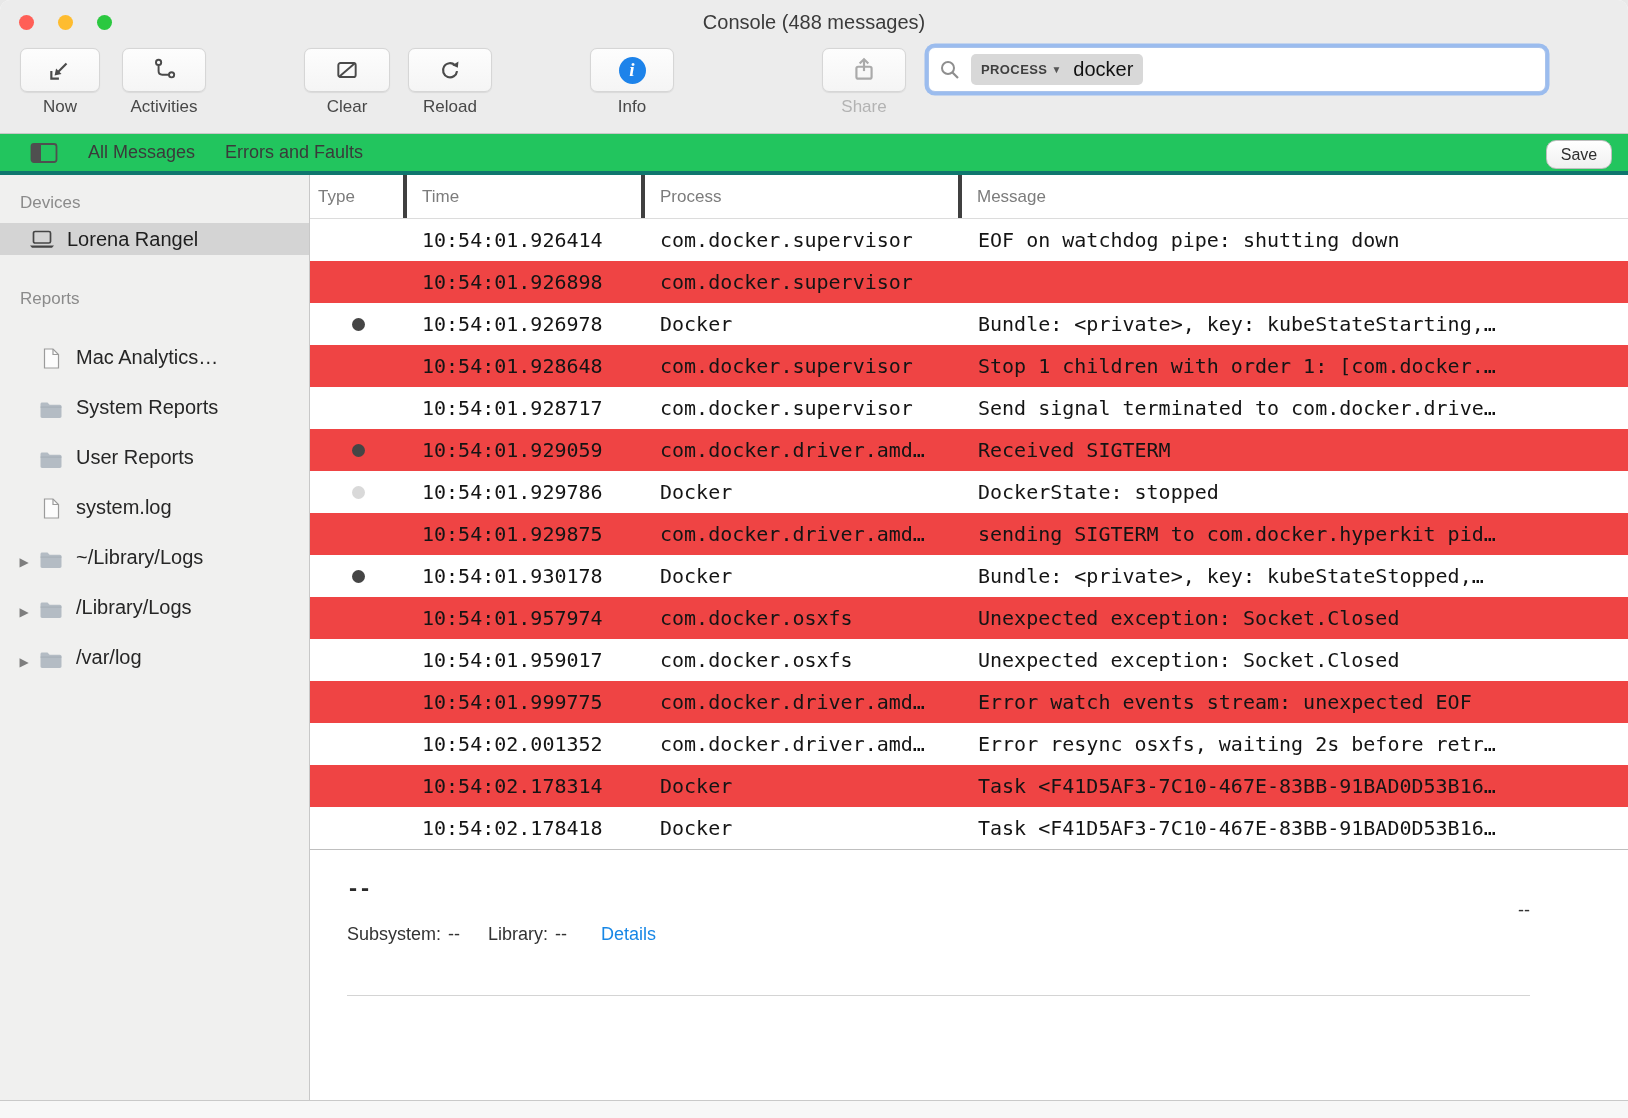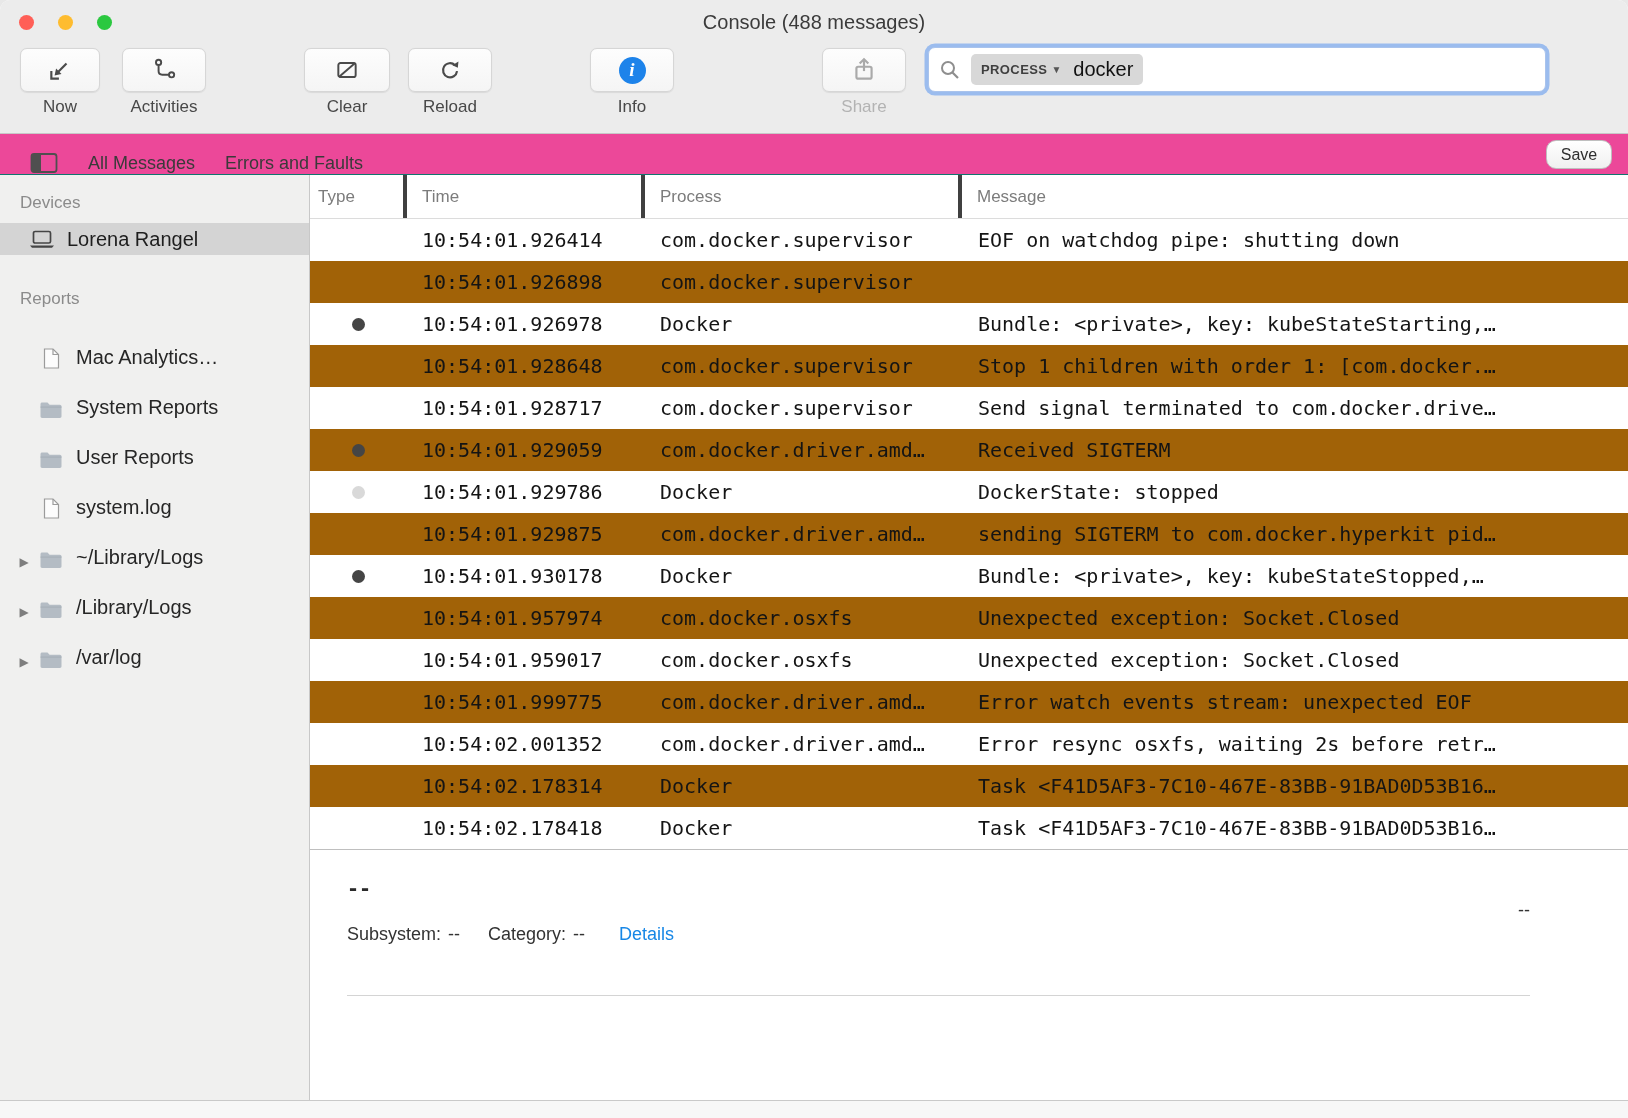--- a/index.html
+++ b/index.html
@@ -56,22 +56,22 @@
   .token {
     display:flex; align-items:center;
     background:#d8d8d8; border-radius:5px; padding:4px 10px; margin-left:10px;
   }
   .token-cat { font-size:13px; font-weight:600; color:#3f3f3f; letter-spacing:0.4px; }
   .token-chev { font-size:10px; color:#555; margin-left:4px; }
   .token-value { font-size:20px; color:#111; margin-left:12px; }
 
   
   .tabbar {
-    flex:0 0 41px; background:#ec4899; border-bottom:1px solid #0f766e;
-    display:flex; align-items:flex-end; position:relative;
+    flex:0 0 41px; background:#22c55e; border-bottom:4px solid #0f766e;
+    display:flex; align-items:center; position:relative;
   }
   .sb-toggle { margin-left:30px; display:flex; align-items:center; cursor:default; }
   .view-tab { font-size:18px; color:#3a3a3a; margin-left:30px; }
   .save-btn {
     position:absolute; right:16px; top:6px; width:66px; height:29px;
     background:linear-gradient(#ffffff,#f0f0f0);
     border:1px solid #bfbfbf; border-radius:10px;
     font-size:16px; color:#2e2e2e; font-family:inherit;
   }
 
@@ -101,21 +101,21 @@
   .hc.w-type { width:97px; padding-left:8px; }
   .hc.w-time { width:238px; }
   .hc.w-process { width:317px; }
   .hc.w-message { flex:1; border-right:none; }
 
   .rows-wrap { flex:0 0 631px; border-bottom:1px solid #bfbfbf; }
   .log-row {
     height:42px; display:flex; align-items:center;
     font-family:"DejaVu Sans Mono", monospace; font-size:20px; color:#141414;
   }
-  .log-row.alt { background:#a16207; }
+  .log-row.alt { background:#ef4444; }
   .c { white-space:nowrap; overflow:hidden; }
   .c-type { width:97px; display:flex; justify-content:center; align-items:center; }
   .c-time { width:238px; padding-left:15px; }
   .c-process { width:317px; padding-left:15px; }
   .c-message { flex:1; padding-left:16px; }
   .dot { width:13px; height:13px; border-radius:50%; display:none; }
   .dot.dark  { display:inline-block; background:var(--dot-dark,#454545); }
   .dot.light { display:inline-block; background:var(--dot-light,#d9d9d9); }
 
   .detail { flex:1 1 auto; position:relative; padding:26px 0 0 37px; background:#fff; }
@@ -477,21 +477,21 @@
 </div>
 
       <div class="detail">
         <div class="detail-title">--</div>
         <div class="detail-meta">
           <span class="meta-group">
             <span>Subsystem:</span>
             <span>--</span>
           </span>
           <span class="meta-group">
-            <span>Category:</span>
+            <span>Library:</span>
             <span>--</span>
           </span>
           <a class="details-link">Details</a>
         </div>
         <span class="meta-right">--</span>
         <div class="detail-divider"></div>
       </div>
     </div>
   </div>
 

